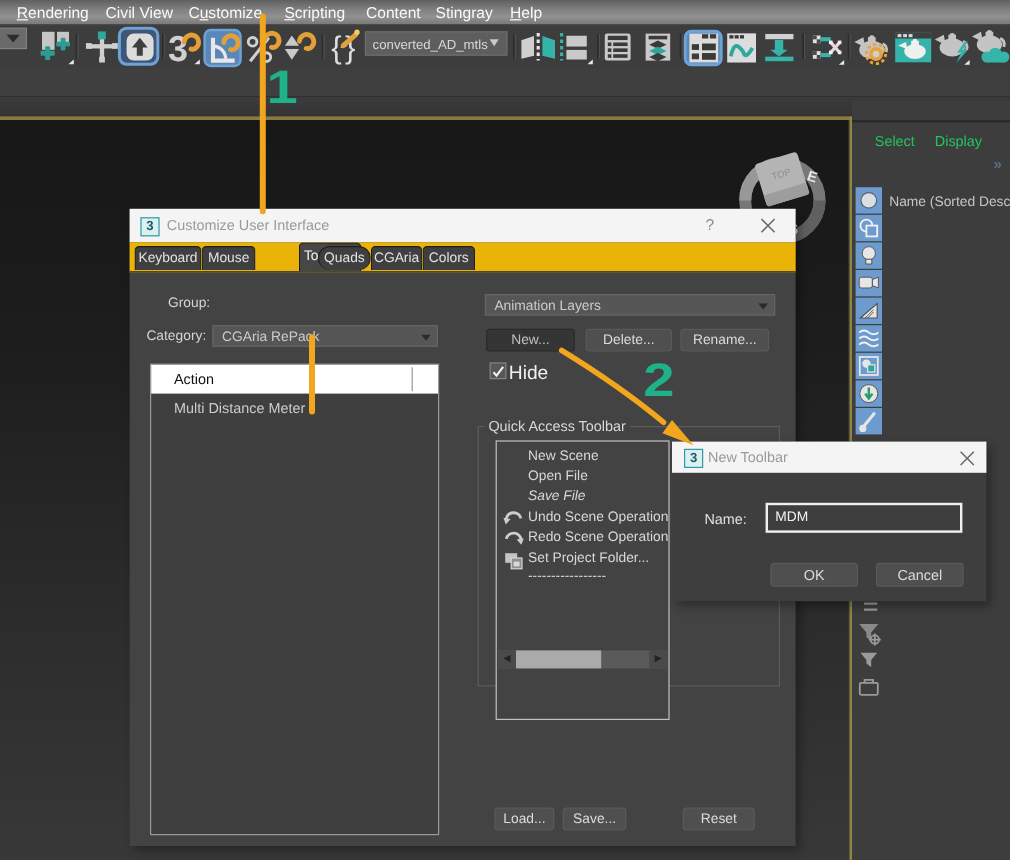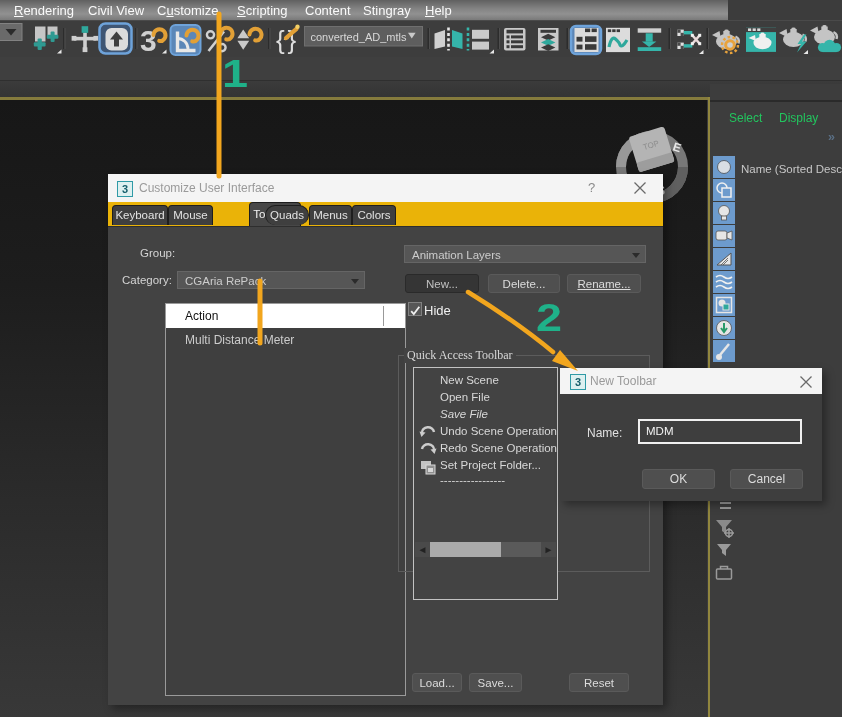--- a/index.html
+++ b/index.html
@@ -1,20 +1,20 @@
 <!DOCTYPE html>
 <html><head>
 <meta charset="utf-8">
 <style>
   html,body{margin:0;padding:0;}
   body{width:842px;height:717px;position:relative;overflow:hidden;
        font-family:"Liberation Sans",sans-serif;background:#3c3c3c;}
   .abs{position:absolute;}
   
-  #menubar{left:0;top:0;width:728px;height:20px;
+  #menubar{left:0;top:0;width:842px;height:20px;
     background:linear-gradient(180deg,#606060 0%,#848484 45%,#919191 70%,#7a7a7a 100%);
     color:#fafafa;font-size:13px;}
   #menubar span{position:absolute;top:3px;white-space:pre;}
   
   #toolbar{left:0;top:20px;width:842px;height:37px;background:#3d3d3d;border-top:1px solid #4a4a4a;}
   
   #strip1{left:0;top:57px;width:842px;height:23px;background:#3f3f3f;border-bottom:1px solid #2f2f2f;}
   #strip2{left:0;top:81px;width:842px;height:16px;background:linear-gradient(180deg,#3b3b3b,#343434);}
   #oliveh{left:0;top:97px;width:709px;height:2.5px;background:#857b3d;}
   
@@ -45,21 +45,21 @@
   .lbl{position:absolute;color:#d4d4d4;font-size:11.5px;}
   .combo{position:absolute;height:18px;background:#565656;border:1px solid #656565;color:#cccccc;
          font-size:11.5px;line-height:18px;padding-left:7px;box-sizing:border-box;}
   .combo .arr{position:absolute;right:5px;top:7px;width:0;height:0;
       border-left:4px solid transparent;border-right:4px solid transparent;border-top:5px solid #2b2b2b;}
   .btn{position:absolute;height:19px;background:#4f4f4f;border:1px solid #5a5a5a;border-radius:3px;
        color:#dcdcdc;font-size:11.5px;text-align:center;line-height:18px;box-sizing:border-box;}
   .btn.dark{background:#353535;border-color:#2a2a2a;color:#c0c0c0;}
   
   #actlist{position:absolute;left:17px;top:129px;width:241px;height:393px;border:1px solid #9a9a9a;
-           background:#3f3f3f;box-sizing:border-box;margin-left:40px;}
+           background:#3f3f3f;box-sizing:border-box;}
   #acthdr{position:absolute;left:0;top:0;width:239px;height:24px;background:#ffffff;color:#111;
           font-size:12px;line-height:24px;}
   #acthdr i{position:absolute;left:217px;top:2px;width:1px;height:20px;background:#999;}
   
   .groupbox{position:absolute;border:1px solid #5c5c5c;}
   .gblabel{position:absolute;color:#d8d8d8;font-size:12px;background:#434343;padding:0 3px;}
   #qlist{position:absolute;left:305px;top:193px;width:145px;height:233px;border:1px solid #c2c2c2;
          background:#434343;box-sizing:border-box;}
   .qitem{position:absolute;left:26px;color:#d8d8d8;font-size:11.5px;white-space:pre;}
   
@@ -364,47 +364,47 @@
     <div style="position:absolute;left:480px;top:6px;color:#8a8a8a;font-size:13px;">?</div>
     <svg class="closex" style="left:524px;top:6px" viewBox="0 0 16 16">
       <path d="M2.5 2.5 L13.5 13.5 M13.5 2.5 L2.5 13.5" stroke="#6a6a6a" stroke-width="1.3" fill="none"></path>
     </svg>
   </div>
   <div id="tabrow">
     <div class="tab" style="left:4px;width:54px;">Keyboard</div>
     <div class="tab" style="left:60px;width:43px;">Mouse</div>
     <div class="tab sel" style="left:105px;width:50px;">Toolbars</div>
     <div class="tab" style="left:157px;width:42px;border-radius:10px;">Quads</div>
-    <div class="tab" style="left:201px;width:41px;">Menus</div>
+    <div class="tab" style="left:201px;width:41px;">CGAria</div>
     <div class="tab" style="left:244px;width:42px;">Colors</div>
   </div>
 
   <div class="lbl" style="left:32px;top:73px;">Group:</div>
   <div class="lbl" style="left:14px;top:100px;">Category:</div>
   <div class="combo" style="left:69px;top:97px;width:188px;">CGAria RePack<div class="arr"></div></div>
 
   <div id="actlist">
     <div id="acthdr"><span style="padding-left:19px">Action</span><i></i></div>
     <div style="position:absolute;left:19px;top:29px;color:#cccccc;font-size:12px;">Multi Distance Meter</div>
   </div>
 
   <div class="combo" style="left:296px;top:71px;width:242px;">Animation Layers<div class="arr"></div></div>
   <div class="btn dark" style="left:297px;top:100px;width:74px;">New...</div>
   <div class="btn" style="left:380px;top:100px;width:72px;">Delete...</div>
-  <div class="btn" style="left:459px;top:100px;width:74px;text-decoration:underline;">Rename...</div>
+  <div class="btn" style="left:459px;top:100px;width:74px;">Rename...</div>
 
   <div style="position:absolute;left:300px;top:128px;width:12px;height:12px;background:#575757;border:1px solid #818181;">
     <svg width="12" height="12" viewBox="0 0 12 12">
         <path d="M2.2 6.2 L4.8 9 L10.3 1.8" stroke="#f0f0f0" stroke-width="1.8" fill="none"></path>
       </svg>
   </div>
-  <div class="lbl" style="left:316px;top:129px;color:#f0f0f0;font-size:13px;">Hide</div>
+  <div class="lbl" style="left:316px;top:129px;color:#f0f0f0;font-size:16px;">Hide</div>
 
   <div class="groupbox" style="left:290px;top:181px;width:250px;height:215px;"></div>
-  <div class="gblabel" style="left:296px;top:174px;font-family:Liberation Serif, serif;">Quick Access Toolbar</div>
+  <div class="gblabel" style="left:296px;top:174px;">Quick Access Toolbar</div>
 
   <div id="qlist">
     <div class="qitem" style="top:6px;">New Scene</div>
     <div class="qitem" style="top:23px;">Open File</div>
     <div class="qitem" style="top:40px;font-style:italic;">Save File</div>
     <div class="qitem" style="top:57px;">Undo Scene Operation</div>
     <div class="qitem" style="top:74px;">Redo Scene Operation</div>
     <div class="qitem" style="top:91px;">Set Project Folder...</div>
     <div class="qitem" style="top:106px;">-----------------</div>
     <svg style="position:absolute;left:4px;top:55px" width="20" height="56" viewBox="0 0 20 56">

